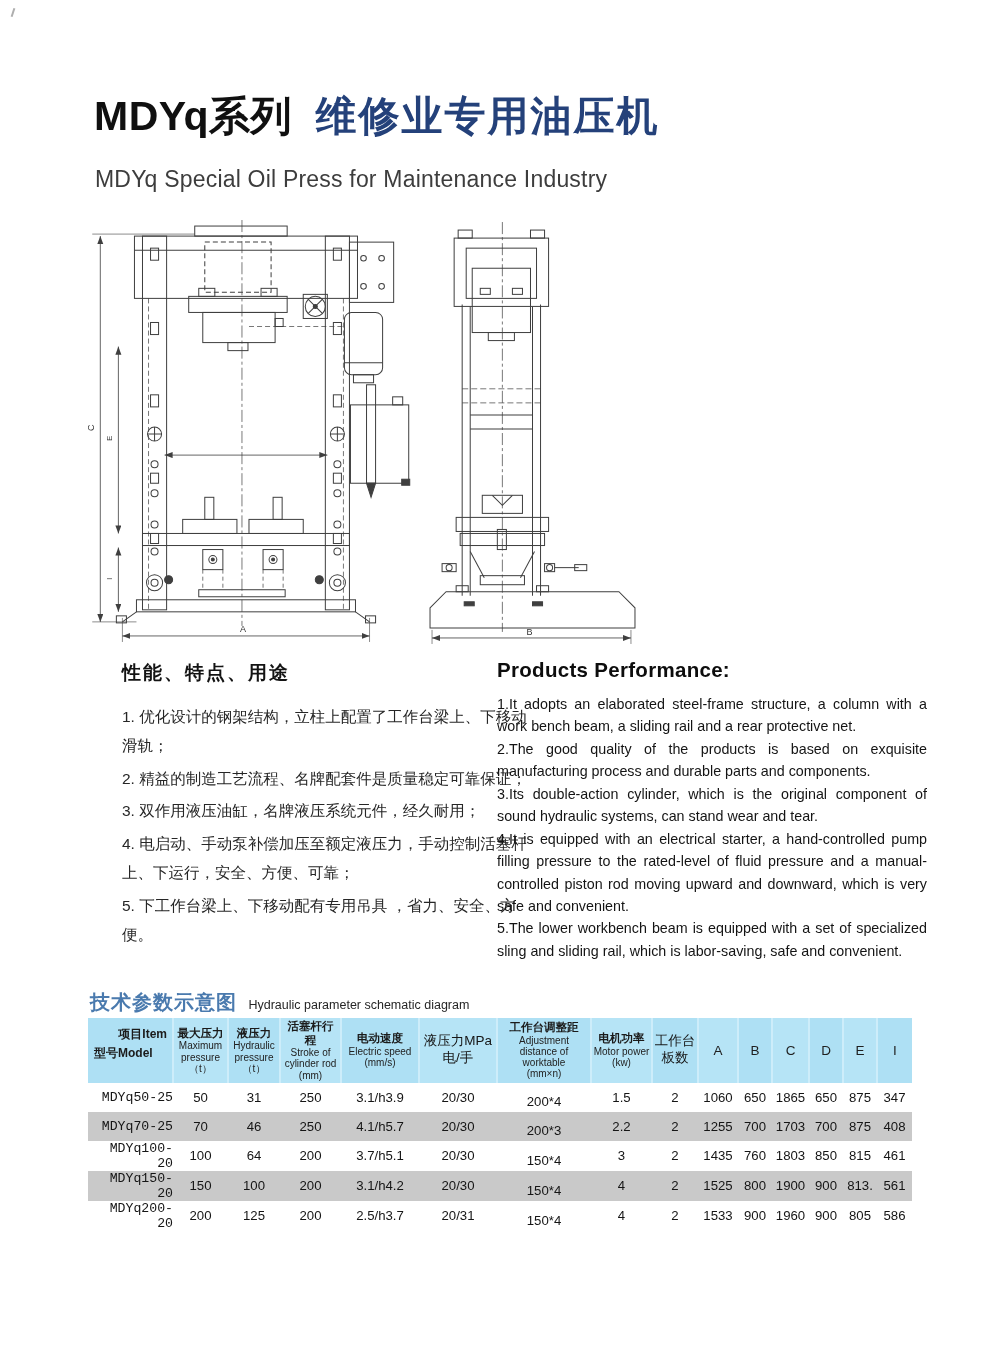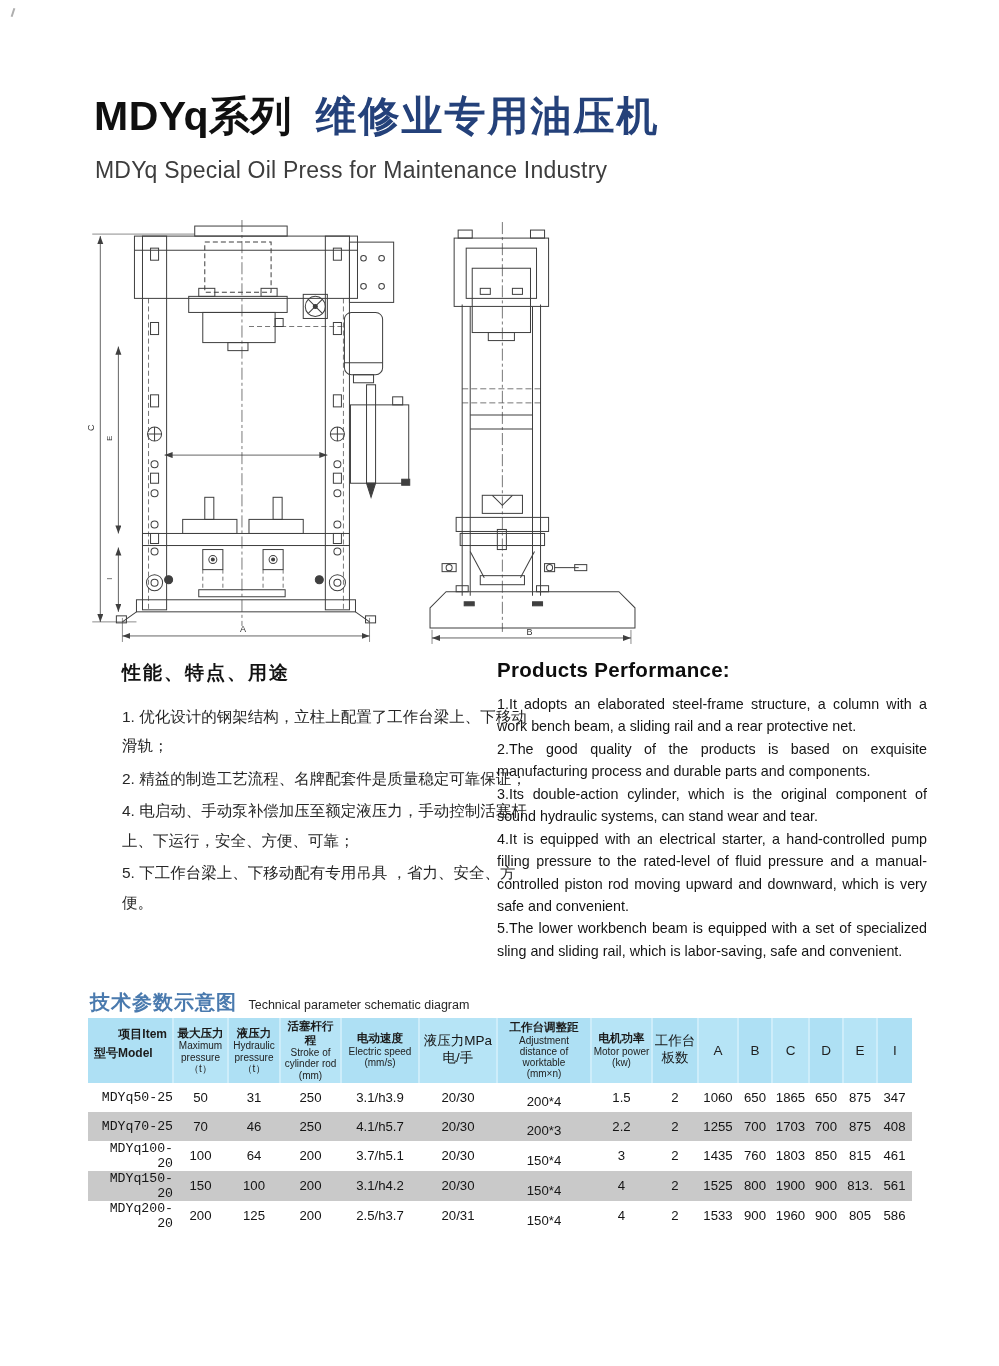--- a/index.html
+++ b/index.html
@@ -5,21 +5,21 @@
   html,body{margin:0;padding:0;background:#fff;}
   .page{position:relative;width:999px;height:1334px;background:#ffffff;overflow:hidden;
         font-family:"Liberation Sans","DejaVu Sans",sans-serif;margin:0 auto;}
   .corner-mark{position:absolute;left:12px;top:8px;width:2px;height:9px;background:#9a9a9a;
         transform:rotate(18deg);opacity:.8;}
 
   
   .title-line{position:absolute;left:94px;top:94px;margin:0;white-space:nowrap;font-size:41px;line-height:1.1;}
   .t-model{color:#101010;font-weight:bold;letter-spacing:.5px;}
   .t-cn{color:#24417a;font-weight:bold;margin-left:12px;letter-spacing:2px;}
-  .subtitle{position:absolute;left:95px;top:157px;font-size:23px;color:#3d3d3d;letter-spacing:.2px;}
+  .subtitle{position:absolute;left:95px;top:166px;font-size:23px;color:#3d3d3d;letter-spacing:.2px;}
 
   
   .drawing{position:absolute;}
   .drawing-front{left:86px;top:216px;width:332px;height:432px;}
   .drawing-side{left:424px;top:216px;width:216px;height:432px;}
   .drawing svg{display:block;width:100%;height:100%;}
   .drawing text{font-family:"Liberation Sans",sans-serif;fill:#333;}
 
   
   .features{position:absolute;left:90px;top:660px;width:410px;margin-left:32px;}
@@ -226,36 +226,37 @@
         <line x1="8" y1="420" x2="206" y2="420" marker-start="url(#arrS)" marker-end="url(#arrS)"></line>
       </g>
       <text x="105" y="417" font-size="9" text-anchor="middle">B</text>
     </svg>
   </div>
 
   <section class="features">
     <h2>性能、特点、用途</h2>
     <p>1. 优化设计的钢架结构，立柱上配置了工作台梁上、下移动滑轨；</p>
     <p>2. 精益的制造工艺流程、名牌配套件是质量稳定可靠保证；</p>
+    <p>3. 双作用液压油缸，名牌液压系统元件，经久耐用；</p>
     <p>4. 电启动、手动泵补偿加压至额定液压力，手动控制活塞杆上、下运行，安全、方便、可靠；</p>
     <p>5. 下工作台梁上、下移动配有专用吊具 ，省力、安全、方便。</p>
   </section>
 
   <section class="performance">
     <h2>Products Performance:</h2>
     <p>1.It adopts an elaborated steel-frame structure, a column with a work bench beam, a sliding rail and a rear protective net.</p>
     <p>2.The good quality of the products is based on exquisite manufacturing process and durable parts and components.</p>
     <p>3.Its double-action cylinder, which is the original component of sound hydraulic systems, can stand wear and tear.</p>
     <p>4.It is equipped with an electrical starter, a hand-controlled pump filling pressure to the rated-level of fluid pressure and a manual-controlled piston rod moving upward and downward, which is very safe and convenient.</p>
     <p>5.The lower workbench beam is equipped with a set of specialized sling and sliding rail, which is labor-saving, safe and convenient.</p>
   </section>
 
   <div class="table-caption">
     <span class="cap-cn">技术参数示意图</span>
-    <span class="cap-en">Technical parameter schematic diagram</span>
+    <span class="cap-en">Hydraulic parameter schematic diagram</span>
   </div>
 
   <table class="spec-table">
     <colgroup>
       <col style="width:85px">
         <col style="width:55px">
         <col style="width:52px">
         <col style="width:61px">
       <col style="width:78px">
         <col style="width:78px">

